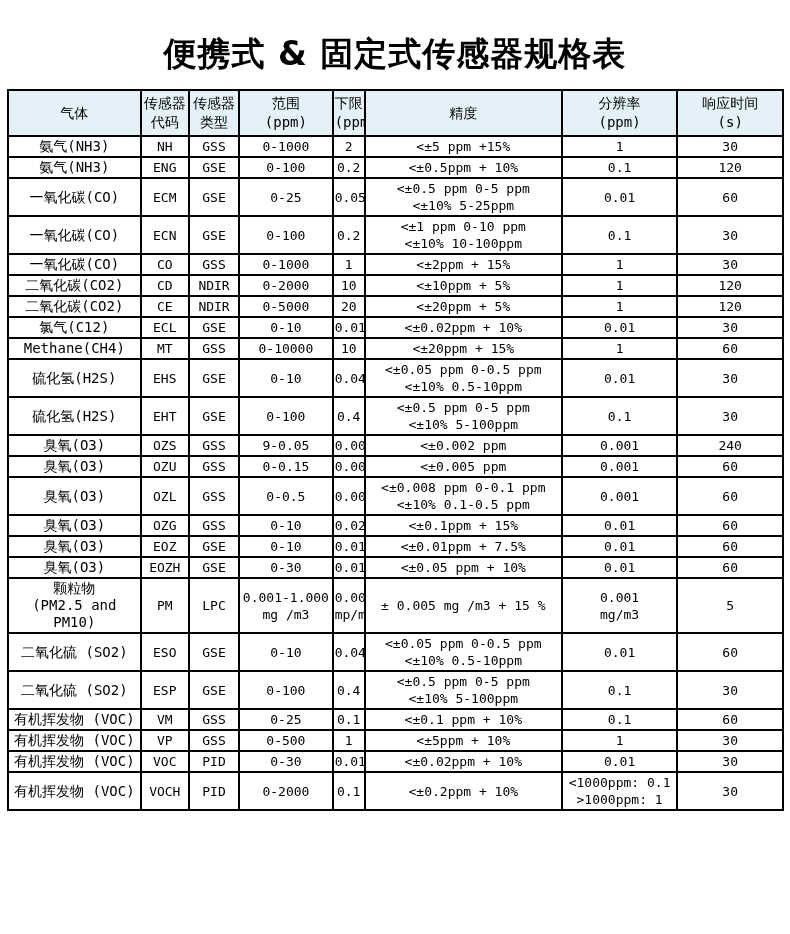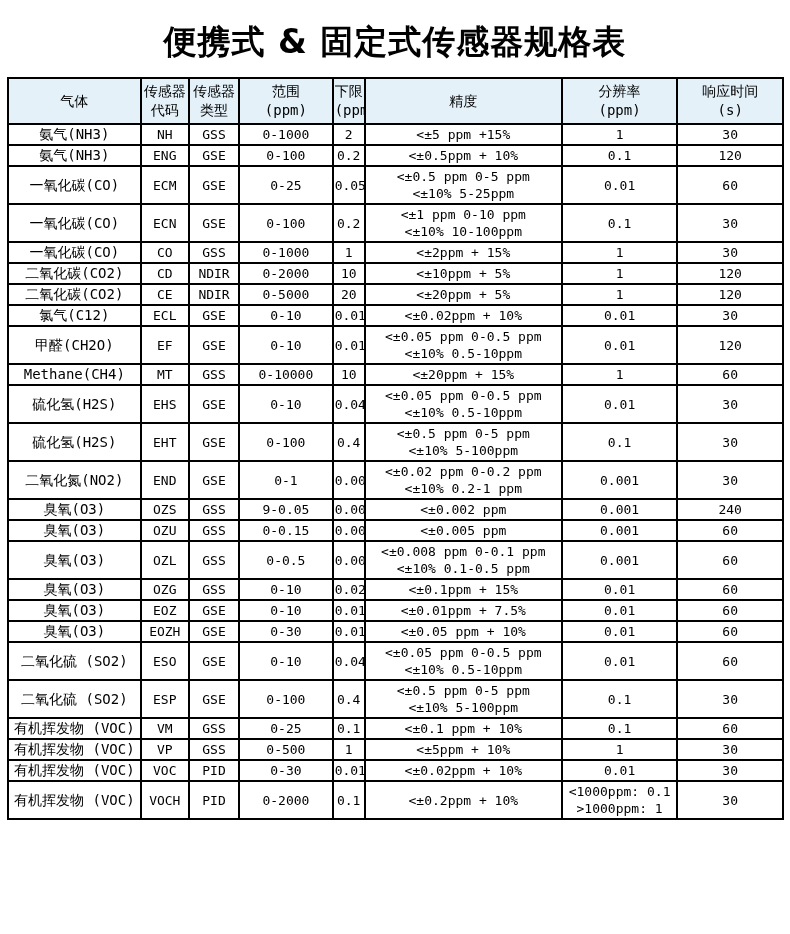--- a/index.html
+++ b/index.html
@@ -10,21 +10,21 @@
     height: 934px;
     font-family: "DejaVu Sans Mono", "DejaVu Sans", sans-serif;
     color: #000;
   }
   .page {
     width: 790px;
     height: 934px;
     overflow: hidden;
   }
   h1.title {
-    margin: 20px 0 12px 0;
+    margin: 32px 0 12px 0;
     text-align: center;
     font-family: "DejaVu Sans", "Liberation Sans", sans-serif;
     font-weight: bold;
     font-size: 33px;
     letter-spacing: 1px;
     color: #000;
   }
   table.spec {
     border-collapse: collapse;
     table-layout: fixed;
@@ -171,31 +171,20 @@
           <td class="col-gas">氯气(C12)</td>
           <td class="col-code">ECL</td>
           <td class="col-type">GSE</td>
           <td class="col-range">0-10</td>
           <td class="col-limit">0.01</td>
           <td class="col-accuracy">&lt;±0.02ppm + 10%</td>
           <td class="col-resolution">0.01</td>
           <td class="col-response">30</td>
         </tr>
         <tr>
-          <td class="col-gas">甲醛(CH2O)</td>
-          <td class="col-code">EF</td>
-          <td class="col-type">GSE</td>
-          <td class="col-range">0-10</td>
-          <td class="col-limit">0.01</td>
-          <td class="col-accuracy">&lt;±0.05 ppm 0-0.5 ppm
-&lt;±10% 0.5-10ppm</td>
-          <td class="col-resolution">0.01</td>
-          <td class="col-response">120</td>
-        </tr>
-        <tr>
           <td class="col-gas">Methane(CH4)</td>
           <td class="col-code">MT</td>
           <td class="col-type">GSS</td>
           <td class="col-range">0-10000</td>
           <td class="col-limit">10</td>
           <td class="col-accuracy">&lt;±20ppm + 15%</td>
           <td class="col-resolution">1</td>
           <td class="col-response">60</td>
         </tr>
         <tr>
@@ -211,31 +200,20 @@
         </tr>
         <tr>
           <td class="col-gas">硫化氢(H2S)</td>
           <td class="col-code">EHT</td>
           <td class="col-type">GSE</td>
           <td class="col-range">0-100</td>
           <td class="col-limit">0.4</td>
           <td class="col-accuracy">&lt;±0.5 ppm 0-5 ppm
 &lt;±10% 5-100ppm</td>
           <td class="col-resolution">0.1</td>
-          <td class="col-response">30</td>
-        </tr>
-        <tr>
-          <td class="col-gas">二氧化氮(NO2)</td>
-          <td class="col-code">END</td>
-          <td class="col-type">GSE</td>
-          <td class="col-range">0-1</td>
-          <td class="col-limit">0.005</td>
-          <td class="col-accuracy">&lt;±0.02 ppm 0-0.2 ppm
-&lt;±10% 0.2-1 ppm</td>
-          <td class="col-resolution">0.001</td>
           <td class="col-response">30</td>
         </tr>
         <tr>
           <td class="col-gas">臭氧(O3)</td>
           <td class="col-code">OZS</td>
           <td class="col-type">GSS</td>
           <td class="col-range">9-0.05</td>
           <td class="col-limit">0.001</td>
           <td class="col-accuracy">&lt;±0.002 ppm</td>
           <td class="col-resolution">0.001</td>
@@ -284,20 +262,34 @@
         </tr>
         <tr>
           <td class="col-gas">臭氧(O3)</td>
           <td class="col-code">EOZH</td>
           <td class="col-type">GSE</td>
           <td class="col-range">0-30</td>
           <td class="col-limit">0.01</td>
           <td class="col-accuracy">&lt;±0.05 ppm + 10%</td>
           <td class="col-resolution">0.01</td>
           <td class="col-response">60</td>
+        </tr>
+        <tr>
+          <td class="col-gas">颗粒物
+(PM2.5 and PM10)</td>
+          <td class="col-code">PM</td>
+          <td class="col-type">LPC</td>
+          <td class="col-range">0.001-1.000
+mg /m3</td>
+          <td class="col-limit">0.001
+mp/m3</td>
+          <td class="col-accuracy">± 0.005 mg /m3 + 15 %</td>
+          <td class="col-resolution">0.001
+mg/m3</td>
+          <td class="col-response">5</td>
         </tr>
         <tr>
           <td class="col-gas">二氧化硫 (SO2)</td>
           <td class="col-code">ESO</td>
           <td class="col-type">GSE</td>
           <td class="col-range">0-10</td>
           <td class="col-limit">0.04</td>
           <td class="col-accuracy">&lt;±0.05 ppm 0-0.5 ppm
 &lt;±10% 0.5-10ppm</td>
           <td class="col-resolution">0.01</td>

